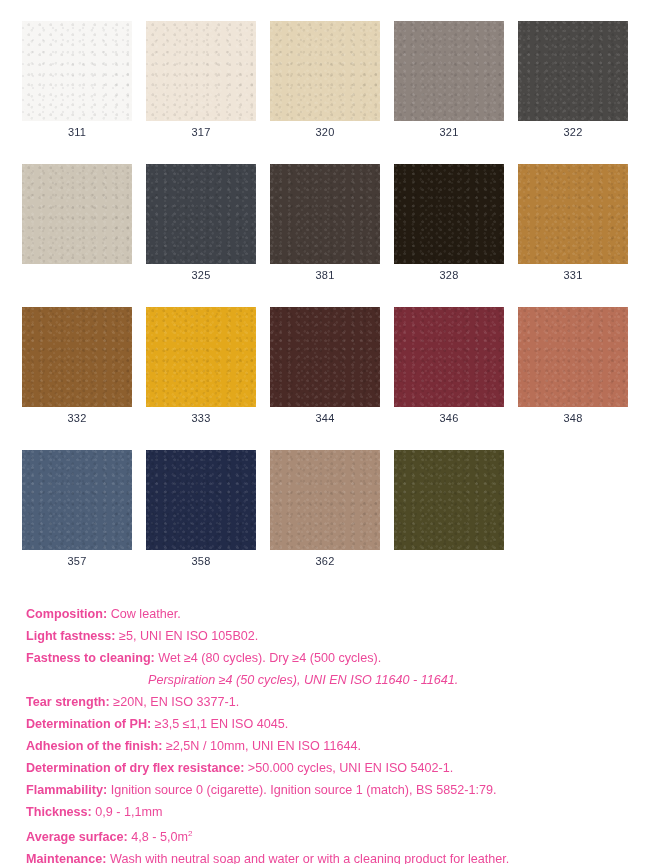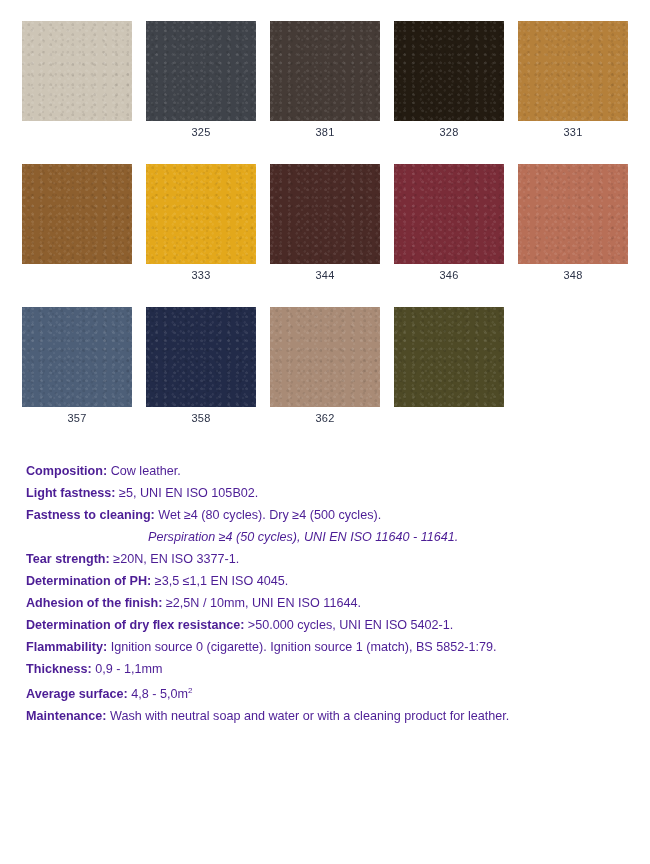--- a/index.html
+++ b/index.html
@@ -57,21 +57,21 @@
     letter-spacing: 0.2px;
   }
 
   
   #spec-block {
     padding: 10px 0 0 26px;
   }
   .spec-line {
     font-size: 12.6px;
     line-height: 22px;
-    color: #4c1d95;
+    color: #ec4899;
     white-space: nowrap;
   }
   .spec-label {
     font-weight: bold;
   }
   .spec-value {
     font-weight: normal;
   }
   .spec-cont {
     padding-left: 122px;
@@ -79,20 +79,42 @@
   }
   .sup {
     font-size: 8px;
     vertical-align: super;
   }
 </style>
 </head>
 <body>
 
 <div id="swatch-grid">
+    <div class="swatch-row">
+      <div class="swatch-cell">
+        <div class="swatch-chip" title="311" style="background: rgb(247, 246, 244);"></div>
+        <div class="swatch-label">311</div>
+      </div>
+      <div class="swatch-cell">
+        <div class="swatch-chip" title="317" style="background: rgb(239, 229, 216);"></div>
+        <div class="swatch-label">317</div>
+      </div>
+      <div class="swatch-cell">
+        <div class="swatch-chip" title="320" style="background: rgb(227, 212, 181);"></div>
+        <div class="swatch-label">320</div>
+      </div>
+      <div class="swatch-cell">
+        <div class="swatch-chip" title="321" style="background: rgb(141, 131, 125);"></div>
+        <div class="swatch-label">321</div>
+      </div>
+      <div class="swatch-cell">
+        <div class="swatch-chip" title="322" style="background: rgb(74, 72, 70);"></div>
+        <div class="swatch-label">322</div>
+      </div>
+    </div>
     <div class="swatch-row">
       <div class="swatch-cell">
         <div class="swatch-chip" title="324" style="background: rgb(205, 197, 182);"></div>
       </div>
       <div class="swatch-cell">
         <div class="swatch-chip" title="325" style="background: rgb(63, 67, 74);"></div>
         <div class="swatch-label">325</div>
       </div>
       <div class="swatch-cell">
         <div class="swatch-chip" title="326" style="background: rgb(69, 59, 54);"></div>
@@ -103,20 +125,21 @@
         <div class="swatch-label">328</div>
       </div>
       <div class="swatch-cell">
         <div class="swatch-chip" title="331" style="background: rgb(181, 128, 58);"></div>
         <div class="swatch-label">331</div>
       </div>
     </div>
     <div class="swatch-row">
       <div class="swatch-cell">
         <div class="swatch-chip" title="332" style="background: rgb(141, 95, 46);"></div>
+        <div class="swatch-label">332</div>
       </div>
       <div class="swatch-cell">
         <div class="swatch-chip" title="333" style="background: rgb(227, 168, 27);"></div>
         <div class="swatch-label">333</div>
       </div>
       <div class="swatch-cell">
         <div class="swatch-chip" title="344" style="background: rgb(74, 42, 38);"></div>
         <div class="swatch-label">344</div>
       </div>
       <div class="swatch-cell">

